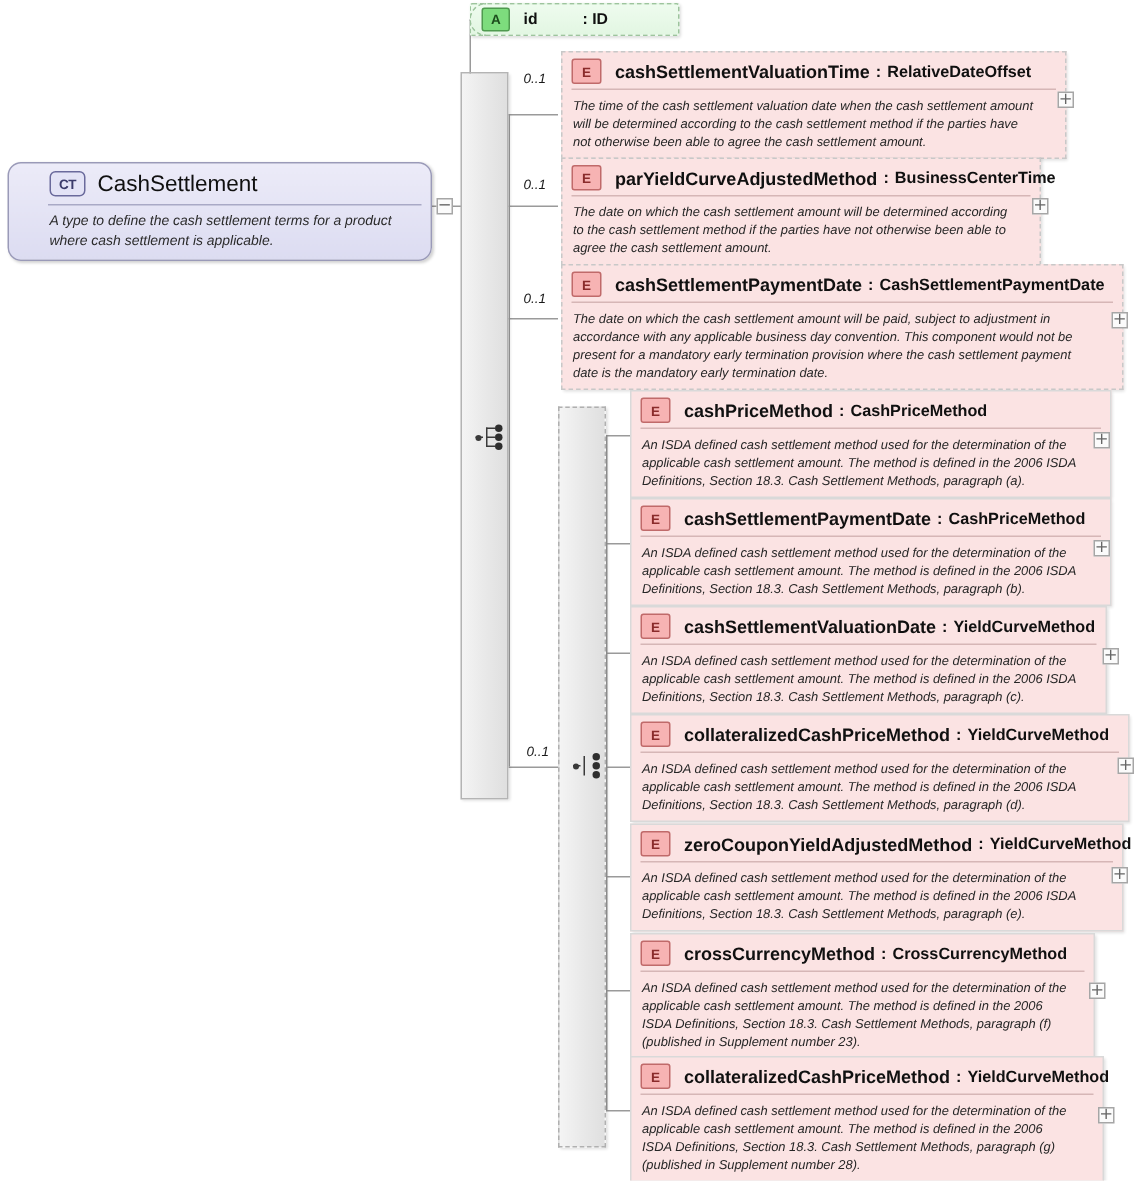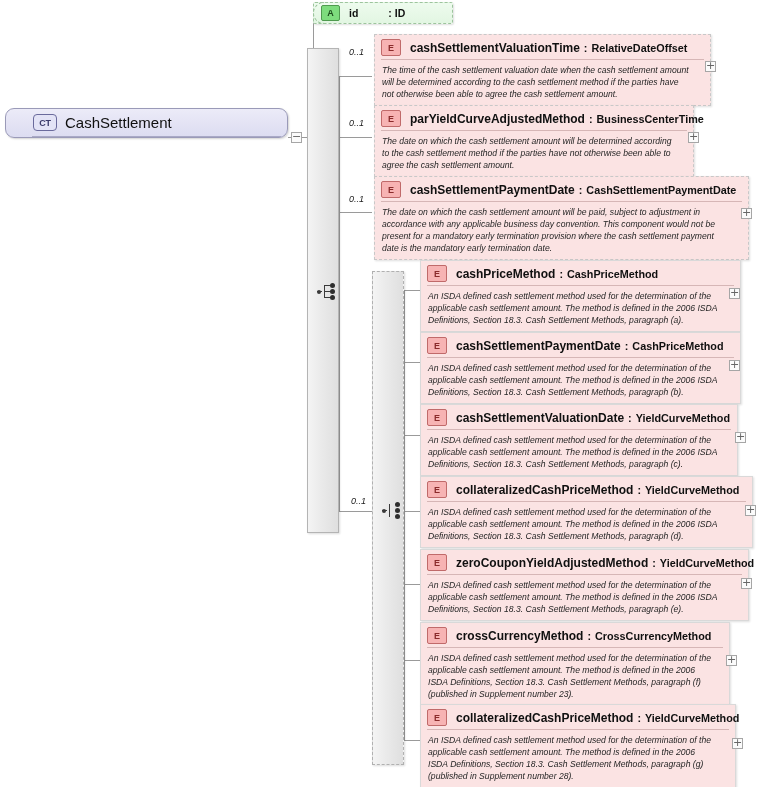--- a/index.html
+++ b/index.html
@@ -147,20 +147,21 @@
 <body>
 
 <div id="canvas">
 
   <div class="ct-box">
     <div class="ct-head">
       <div class="ct-badge">CT</div>
       <div class="ct-title">CashSettlement</div>
     </div>
     <div class="ct-sep"></div>
+    <div class="ct-desc">A type to define the cash settlement terms for a product where cash settlement is applicable.</div>
   </div>
 
   <div class="toggle" style="left:291px;top:132px;">
       <span>−</span>
     </div>
 
   <div class="line hline" style="left:288px;top:137px;width:4px;"></div>
 
   <div class="line hline" style="left:302px;top:137px;width:11px;"></div>
 

